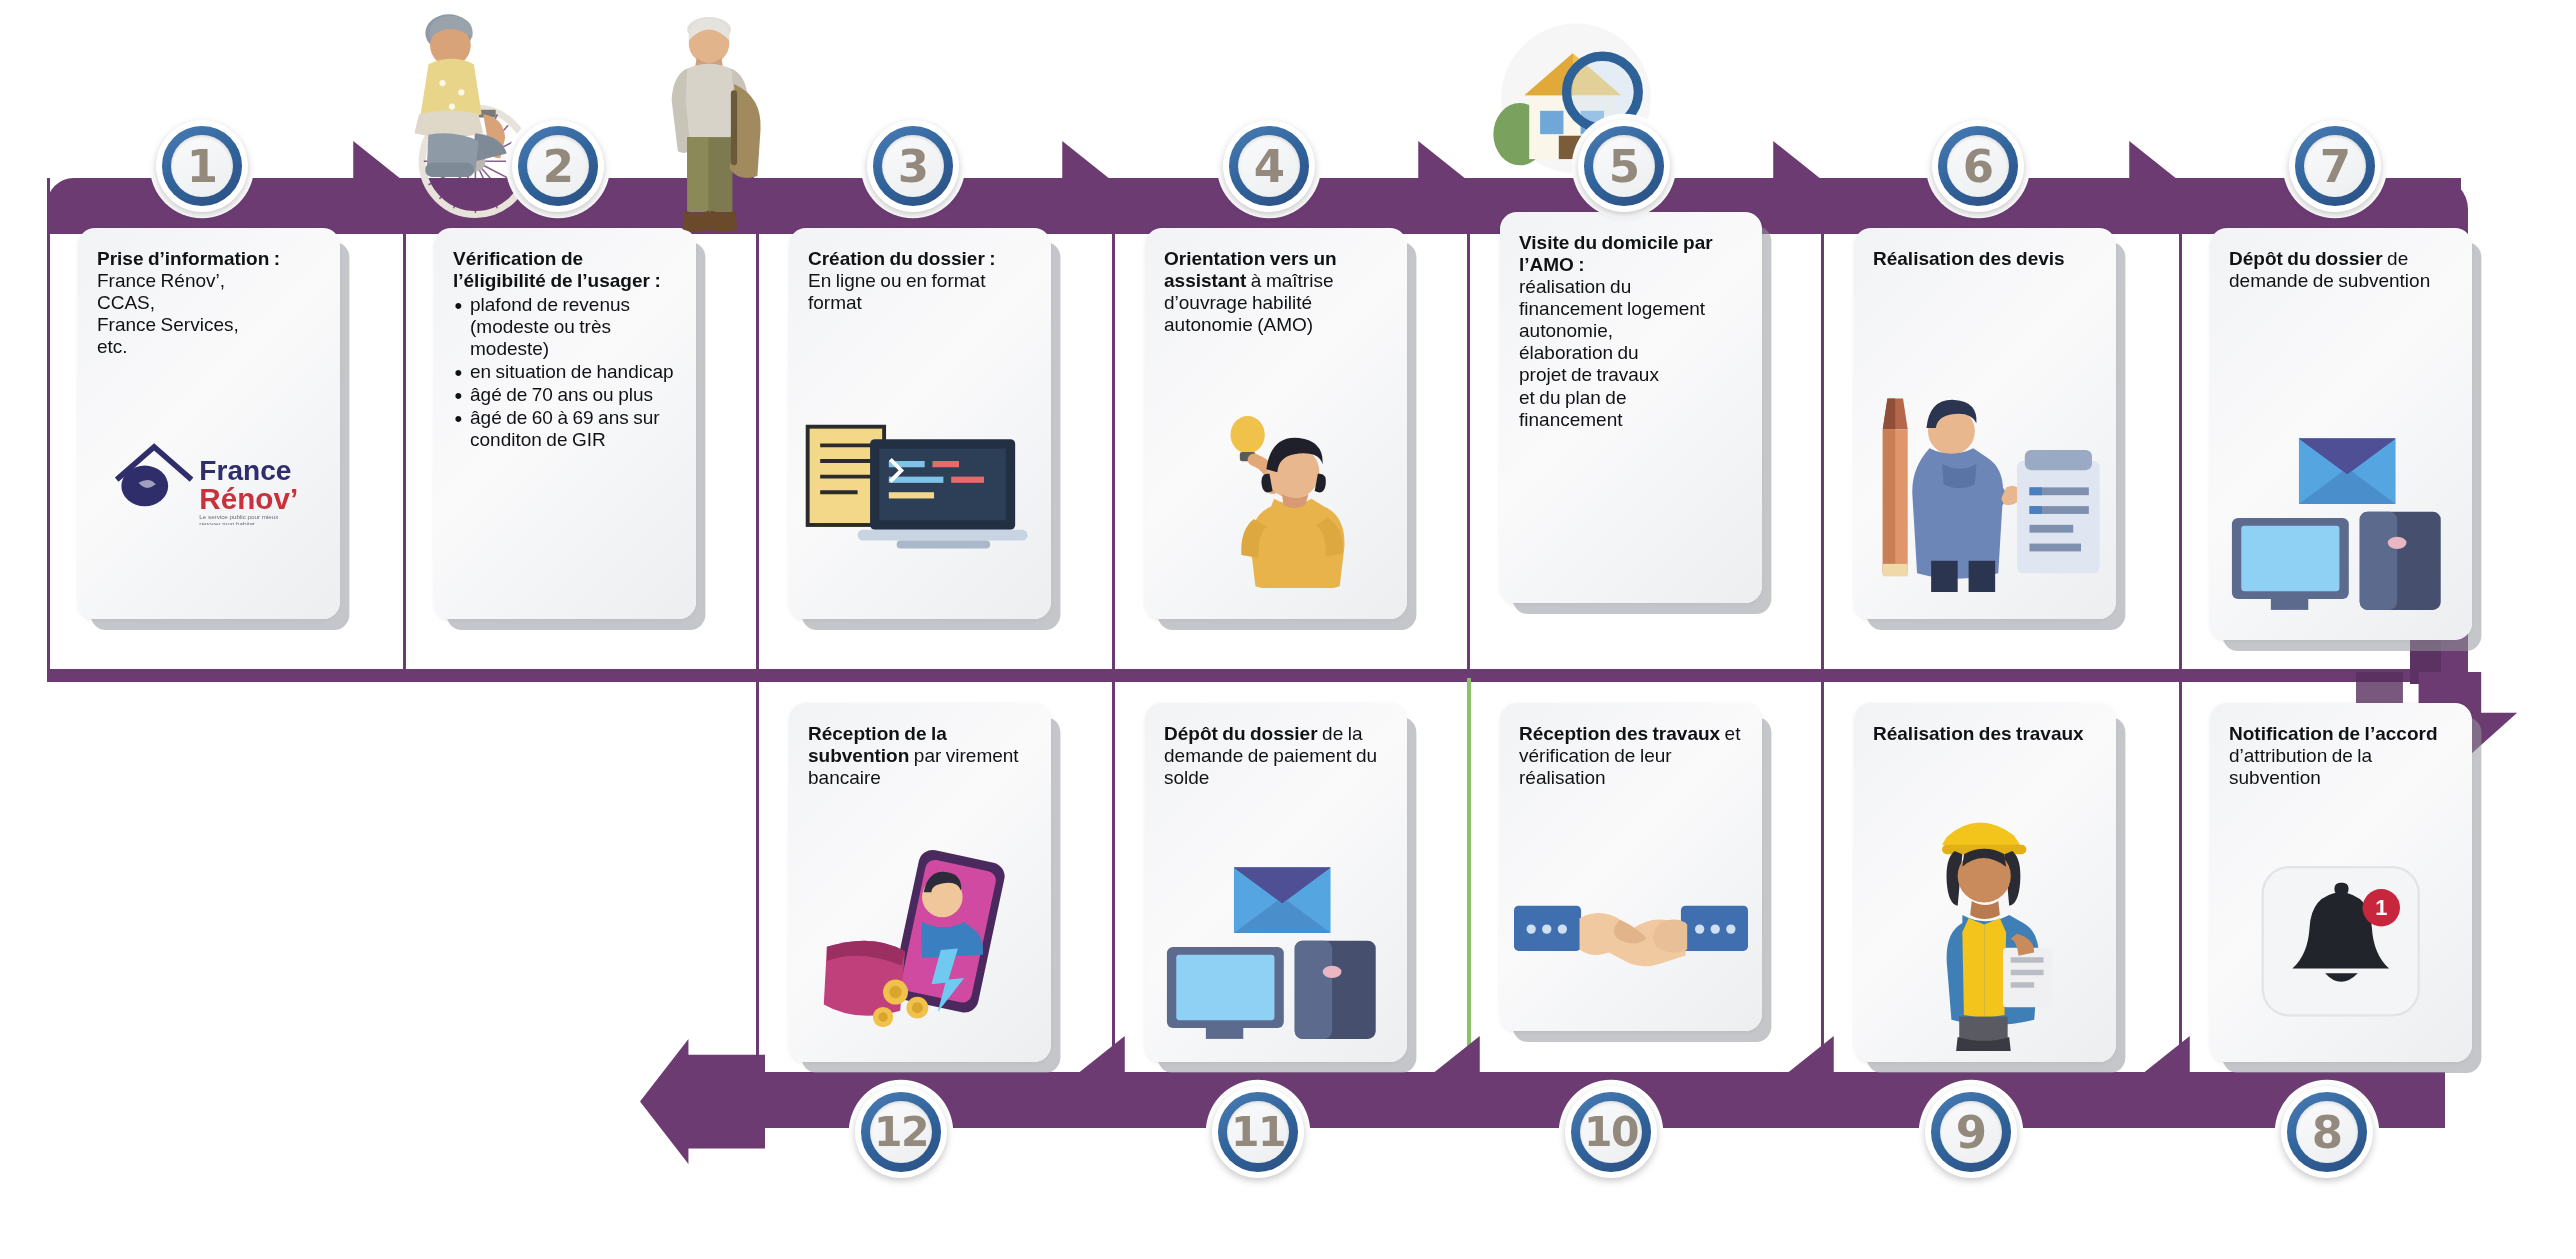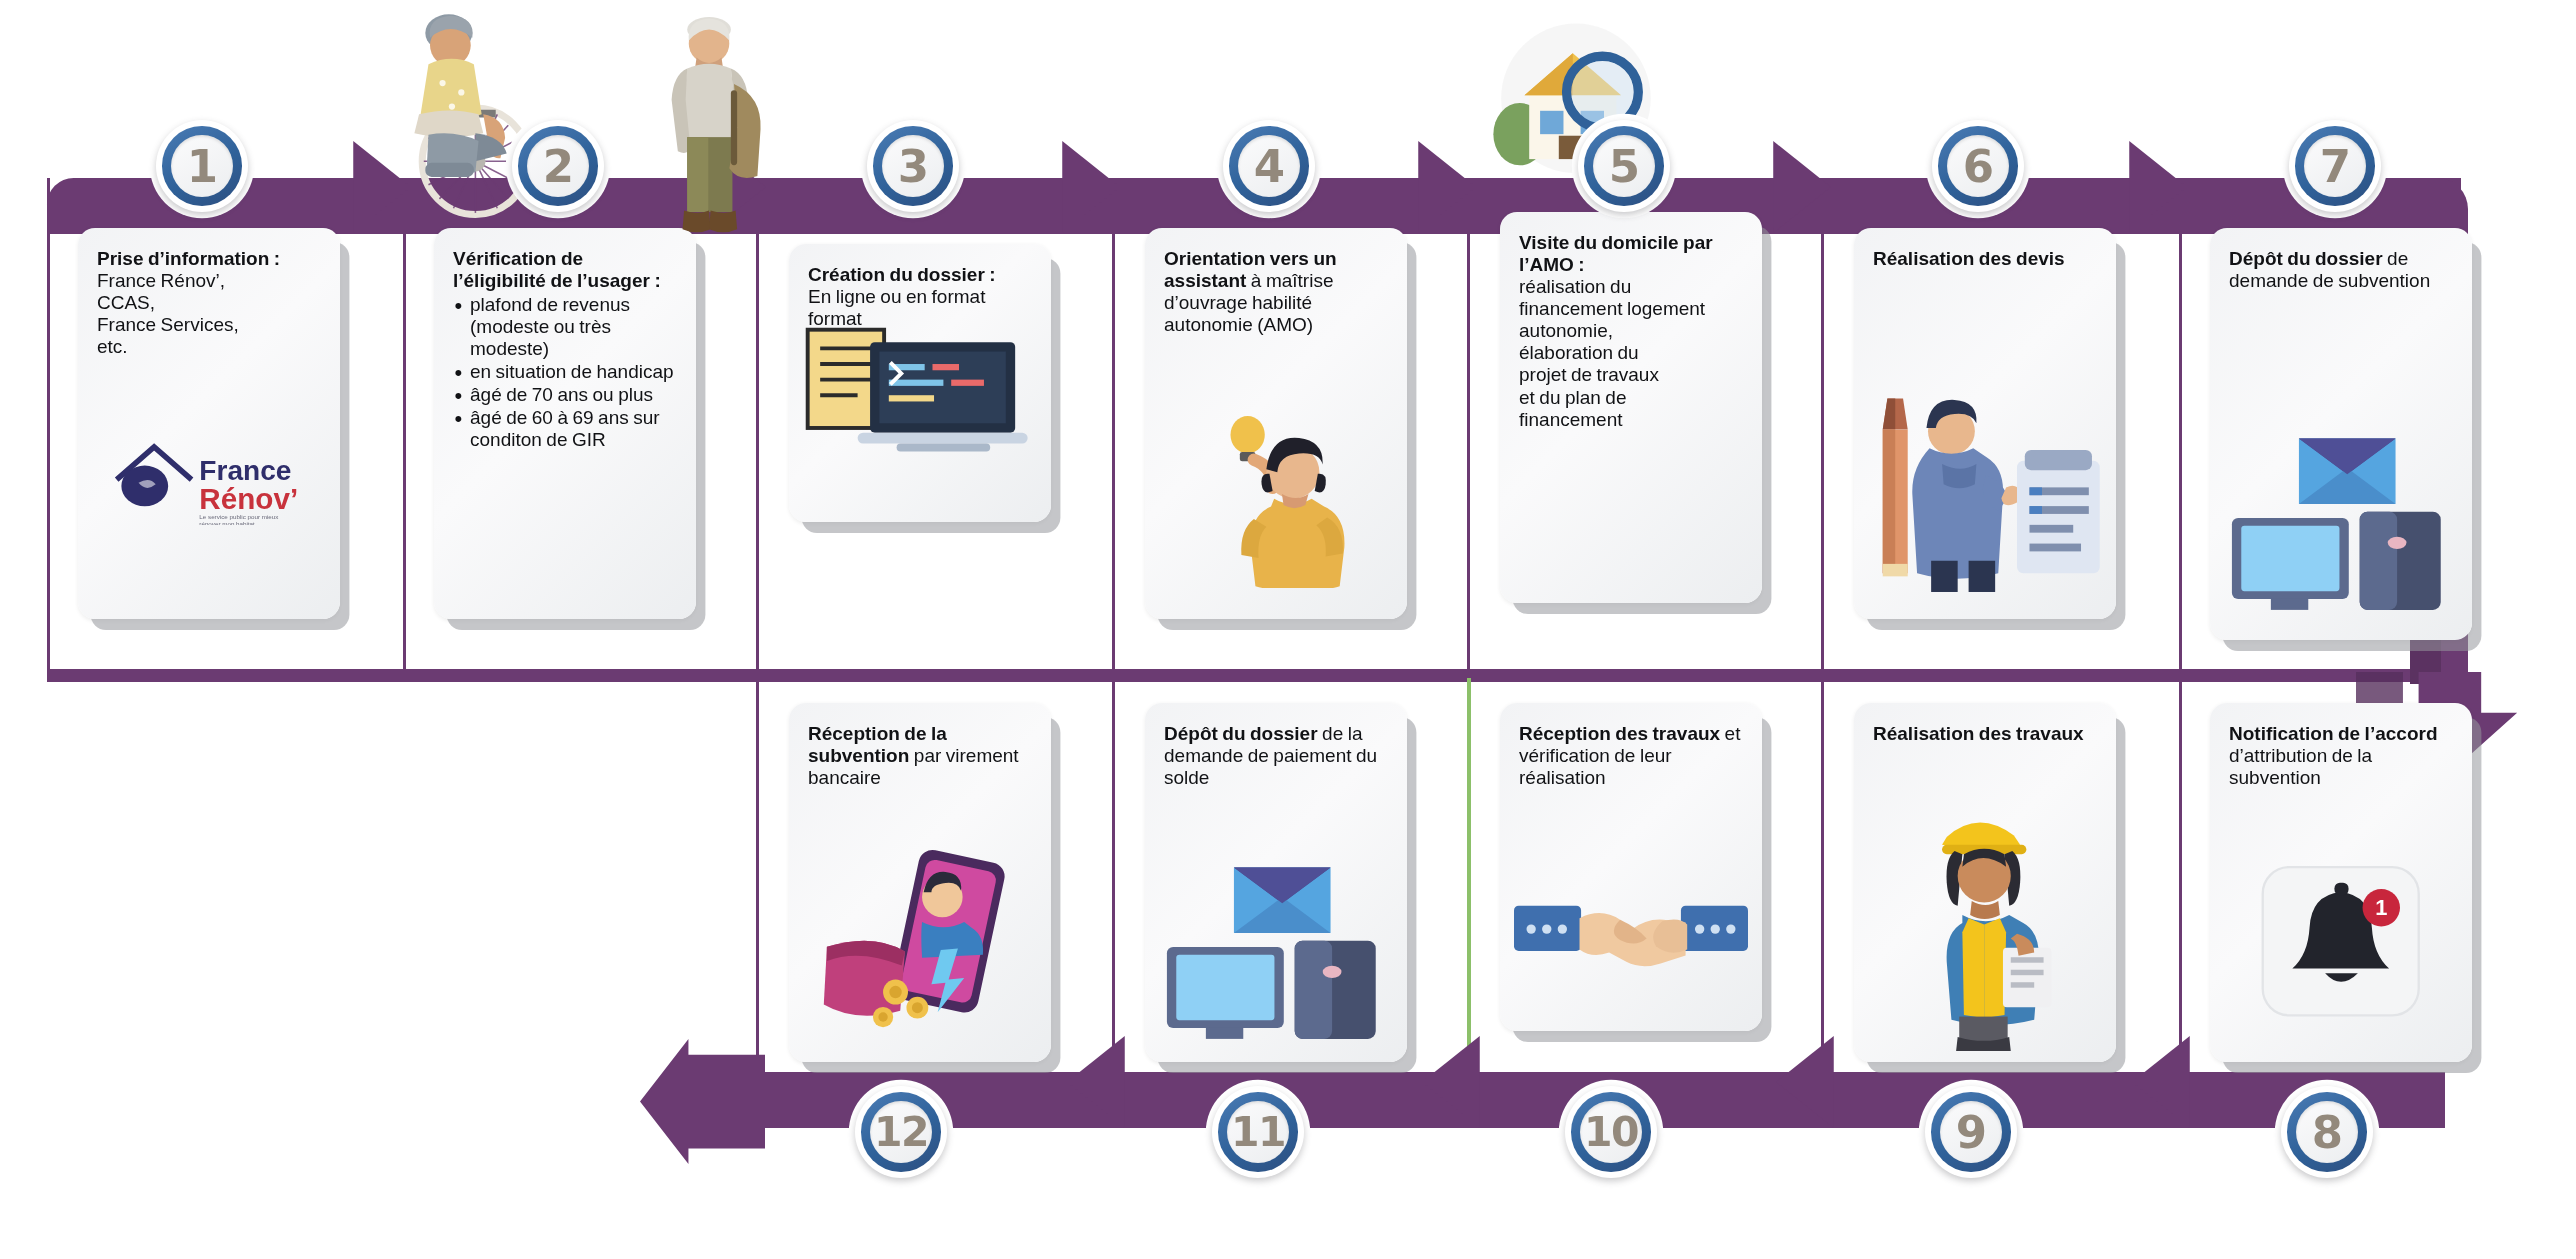--- a/index.html
+++ b/index.html
@@ -284,21 +284,21 @@
       <b>Vérification de l’éligibilité de l’usager :</b>
       <ul>
         <li>plafond de revenus (modeste ou très modeste)</li>
         <li>en situation de handicap</li>
         <li>âgé de 70 ans ou plus</li>
         <li>âgé de 60 à 69 ans sur conditon de GIR</li>
       </ul>
     </div>
   </div>
 
-  <div class="card" style="left:789px;top:244px;height:278px;">
+  <div class="card" style="left:789px;top:228px;height:391px;">
     <div class="txt">
       <b>Création du dossier :</b><br>
       <span>En ligne ou en format format</span>
     </div>
     <div class="art" style="bottom:44px;">
       <svg width="234" height="164" viewBox="0 0 300 210">
         <rect x="6" y="20" width="98" height="126" fill="#f3d88a" stroke="#2b2b2b" stroke-width="5"></rect>
         <g stroke="#2b2b2b" stroke-width="5">
           <line x1="22" y1="44" x2="88" y2="44"></line>
             <line x1="22" y1="64" x2="88" y2="64"></line>

